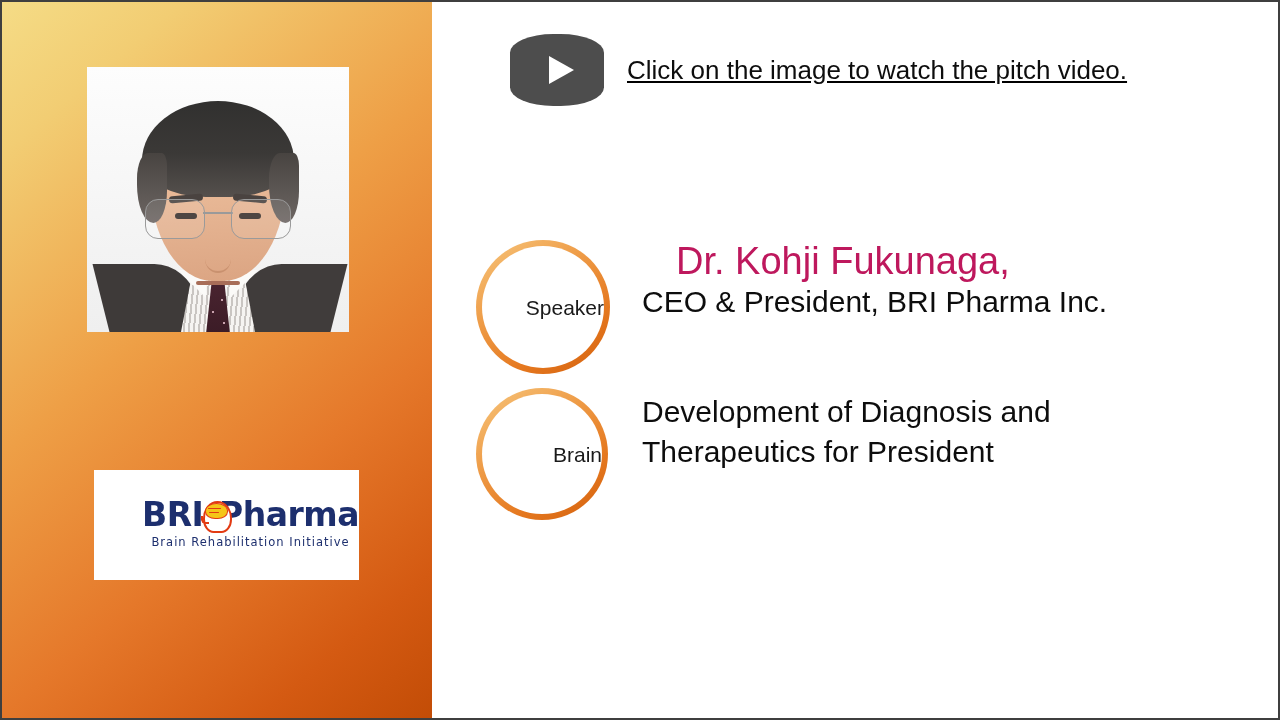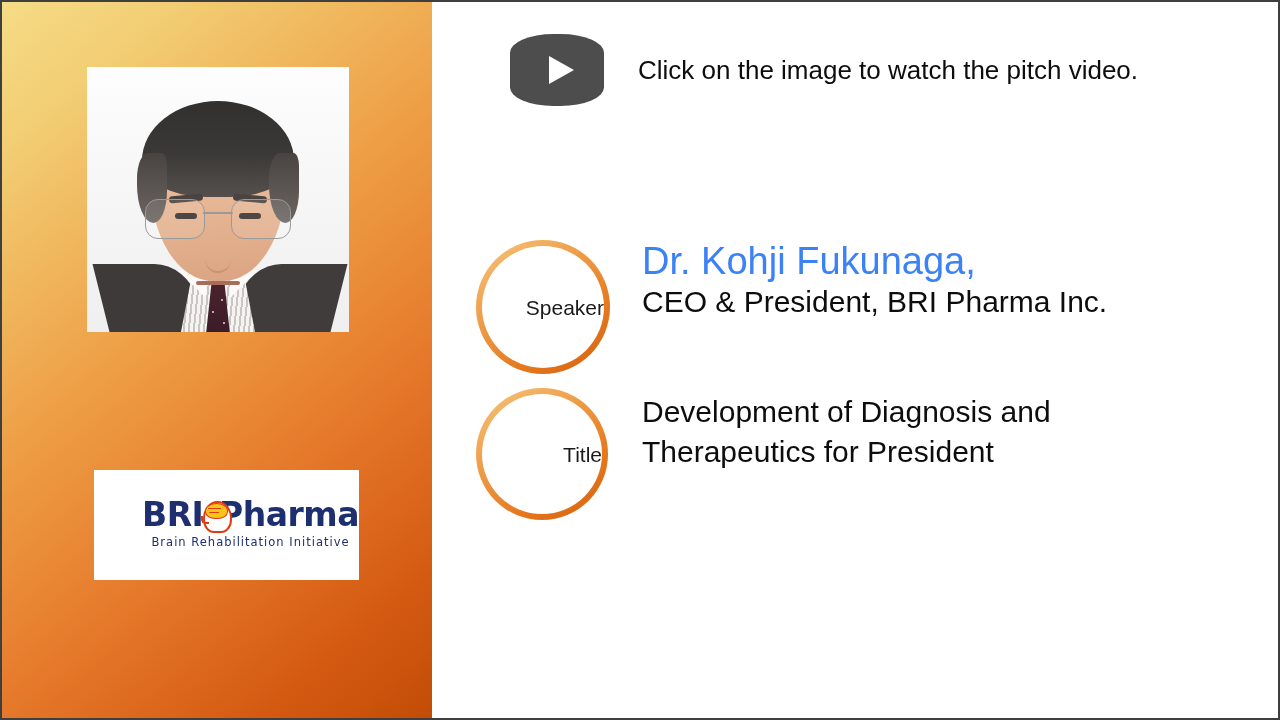--- a/index.html
+++ b/index.html
@@ -345,21 +345,22 @@
     bottom: 0;
     background: #ffffff;
   }
 
   #video-row {
     position: absolute;
     left: 78px;
     top: 32px;
     display: flex;
     align-items: center;
-    gap: 34px;
+    gap: 23px;
+    text-decoration: underline;
   }
   #play-button {
     position: relative;
     width: 94px;
     height: 72px;
     cursor: pointer;
   }
   #play-button .yt-body {
     position: absolute;
     inset: 0;
@@ -413,23 +414,24 @@
     font-size: 21px;
     color: #1a1a1a;
     line-height: 1;
   }
 
   .badge-text {
     margin-left: 32px;
   }
   #speaker-name {
     font-size: 38px;
-    color: #3b82f6;
+    color: #be185d;
     line-height: 1.12;
     white-space: nowrap;
+    margin-left: 34px;
   }
   #speaker-role {
     margin-top: 2px;
     font-size: 30px;
     color: #0d0d0d;
     line-height: 1.15;
     white-space: nowrap;
   }
   #title-row .badge-text { margin-left: 34px; margin-top: 4px; }
   .title-line {
@@ -509,21 +511,21 @@
         <span class="circle-label">Speaker</span>
       </div>
       <div class="badge-text">
         <div id="speaker-name">Dr. Kohji Fukunaga,</div>
         <div id="speaker-role">CEO &amp; President, BRI Pharma Inc.</div>
       </div>
     </div>
 
     <div class="badge-row" id="title-row">
       <div class="circle-badge title-circle">
-        <span class="circle-label">Title</span>
+        <span class="circle-label">Brain</span>
       </div>
       <div class="badge-text">
         <div class="title-line">Development of Diagnosis and</div>
         <div class="title-line">Therapeutics for President</div>
       </div>
     </div>
 
   </div>
 </div>
 

